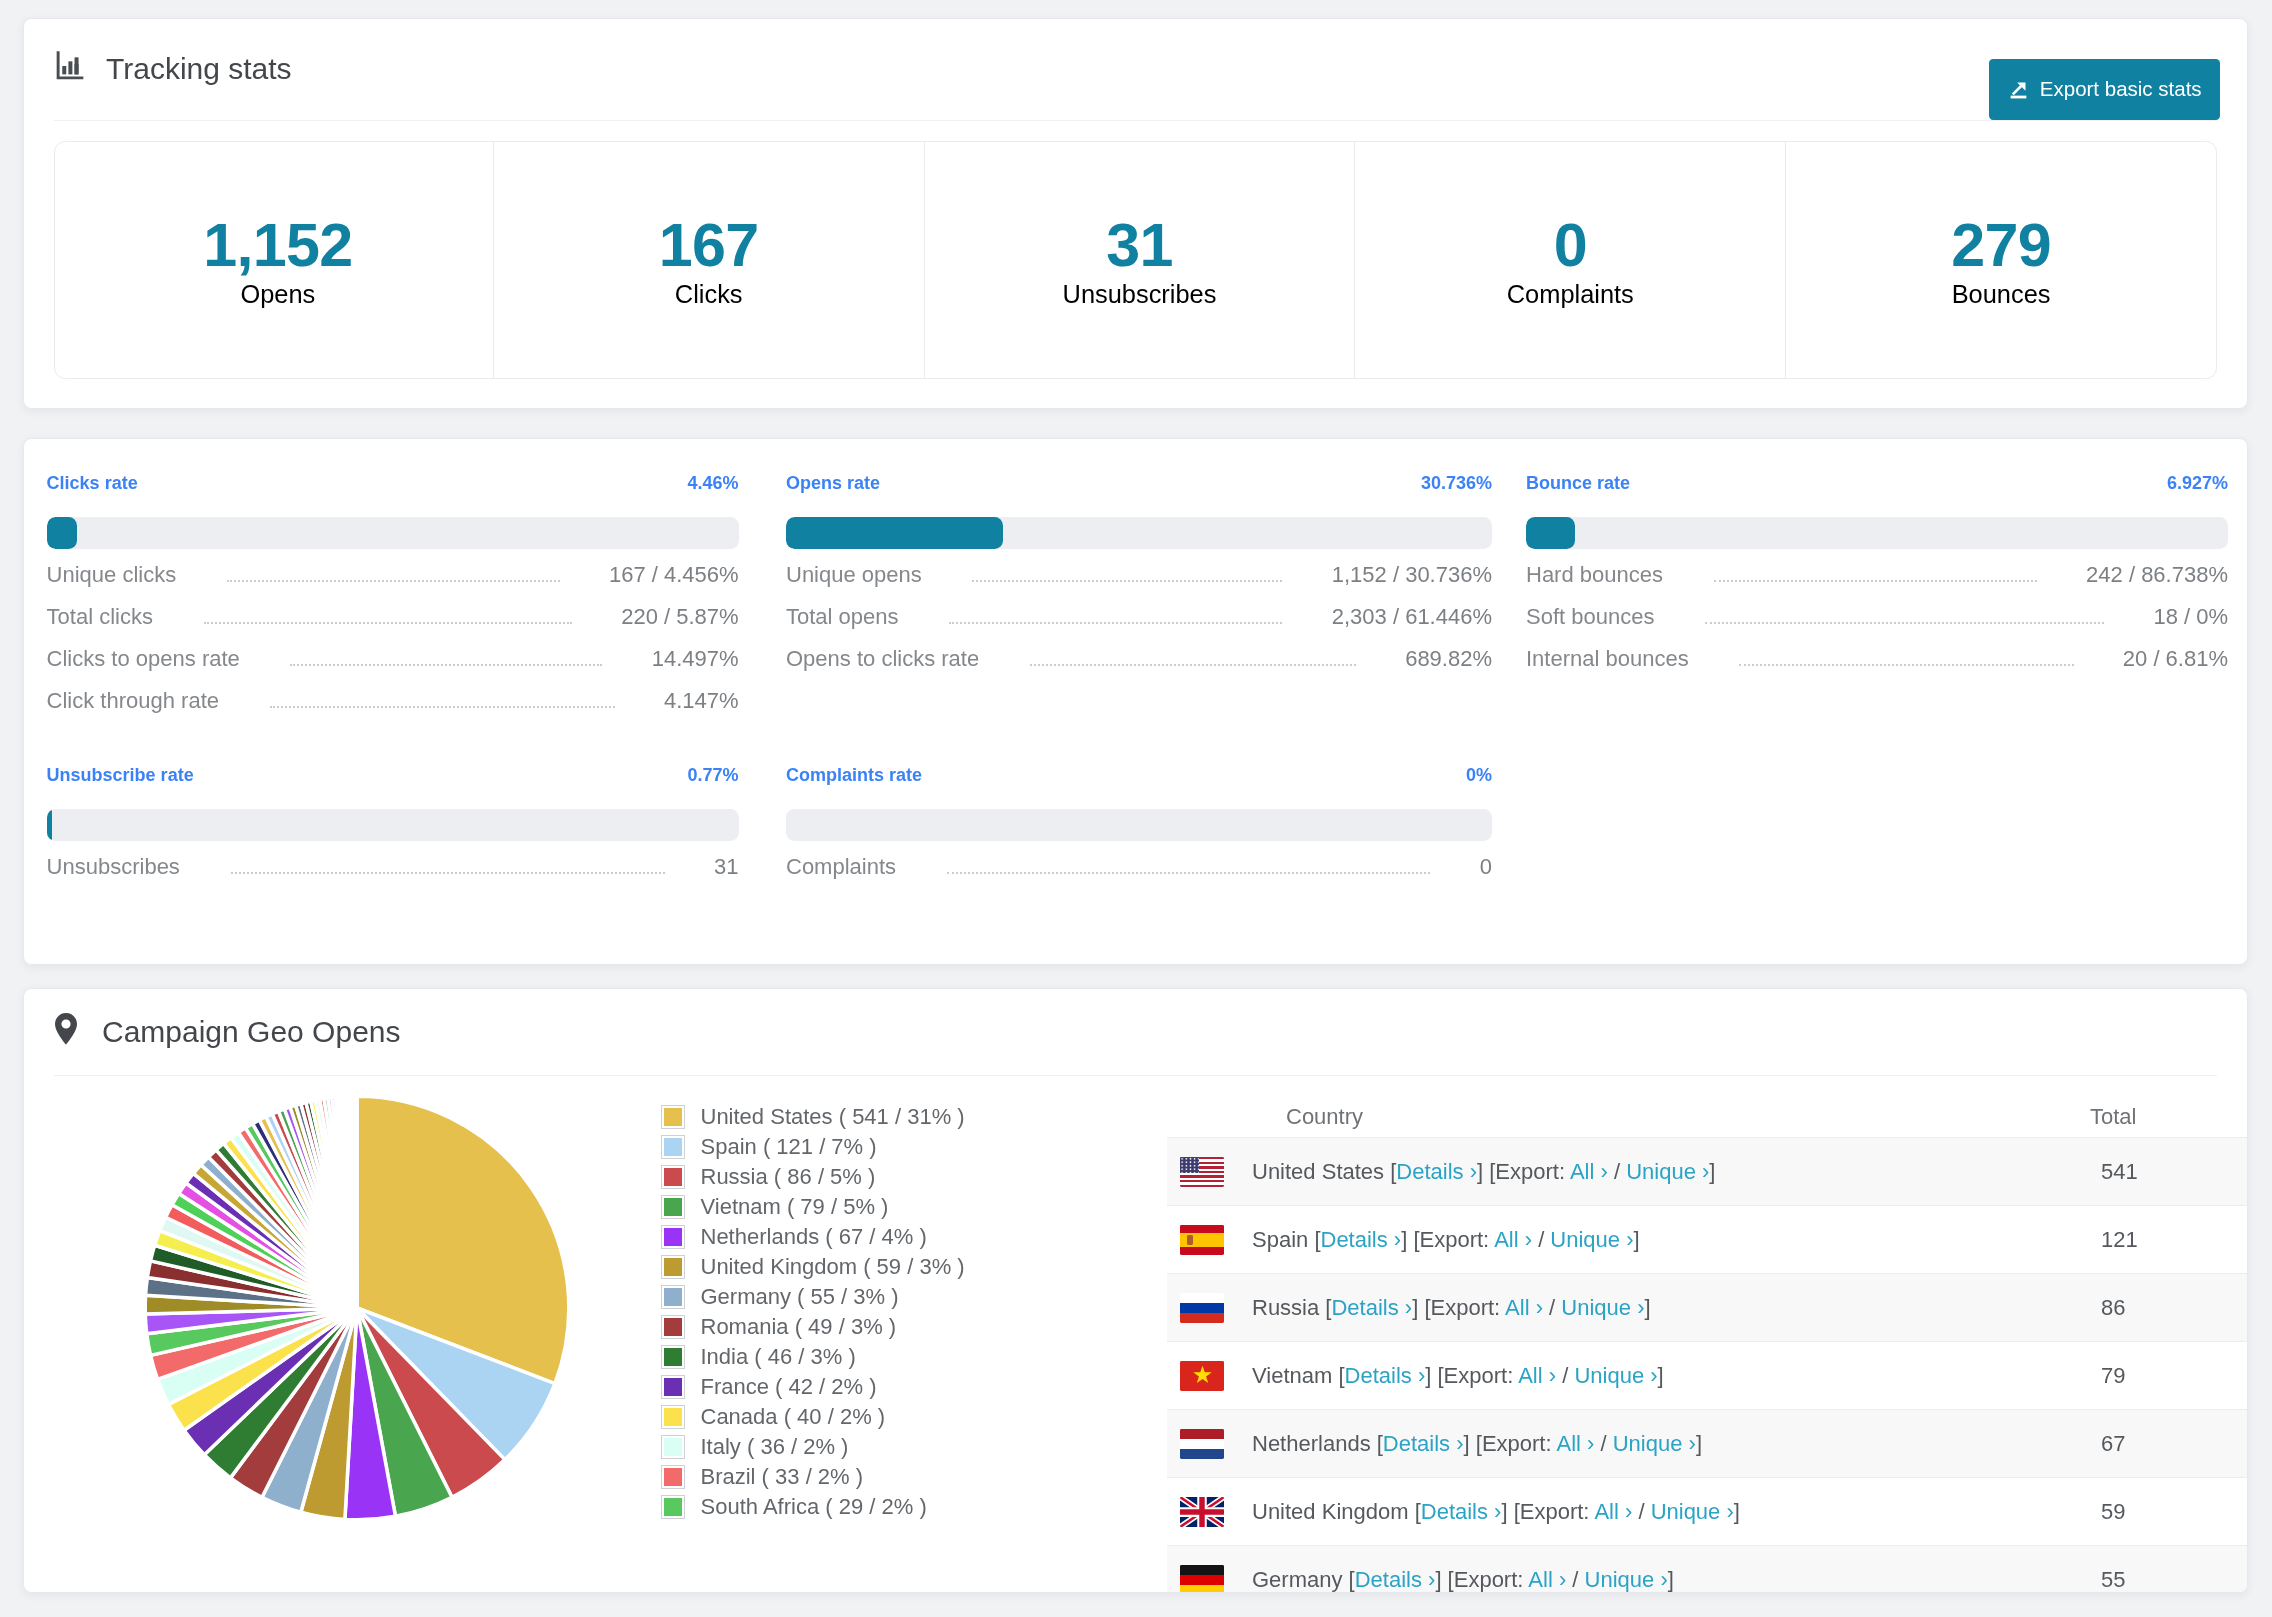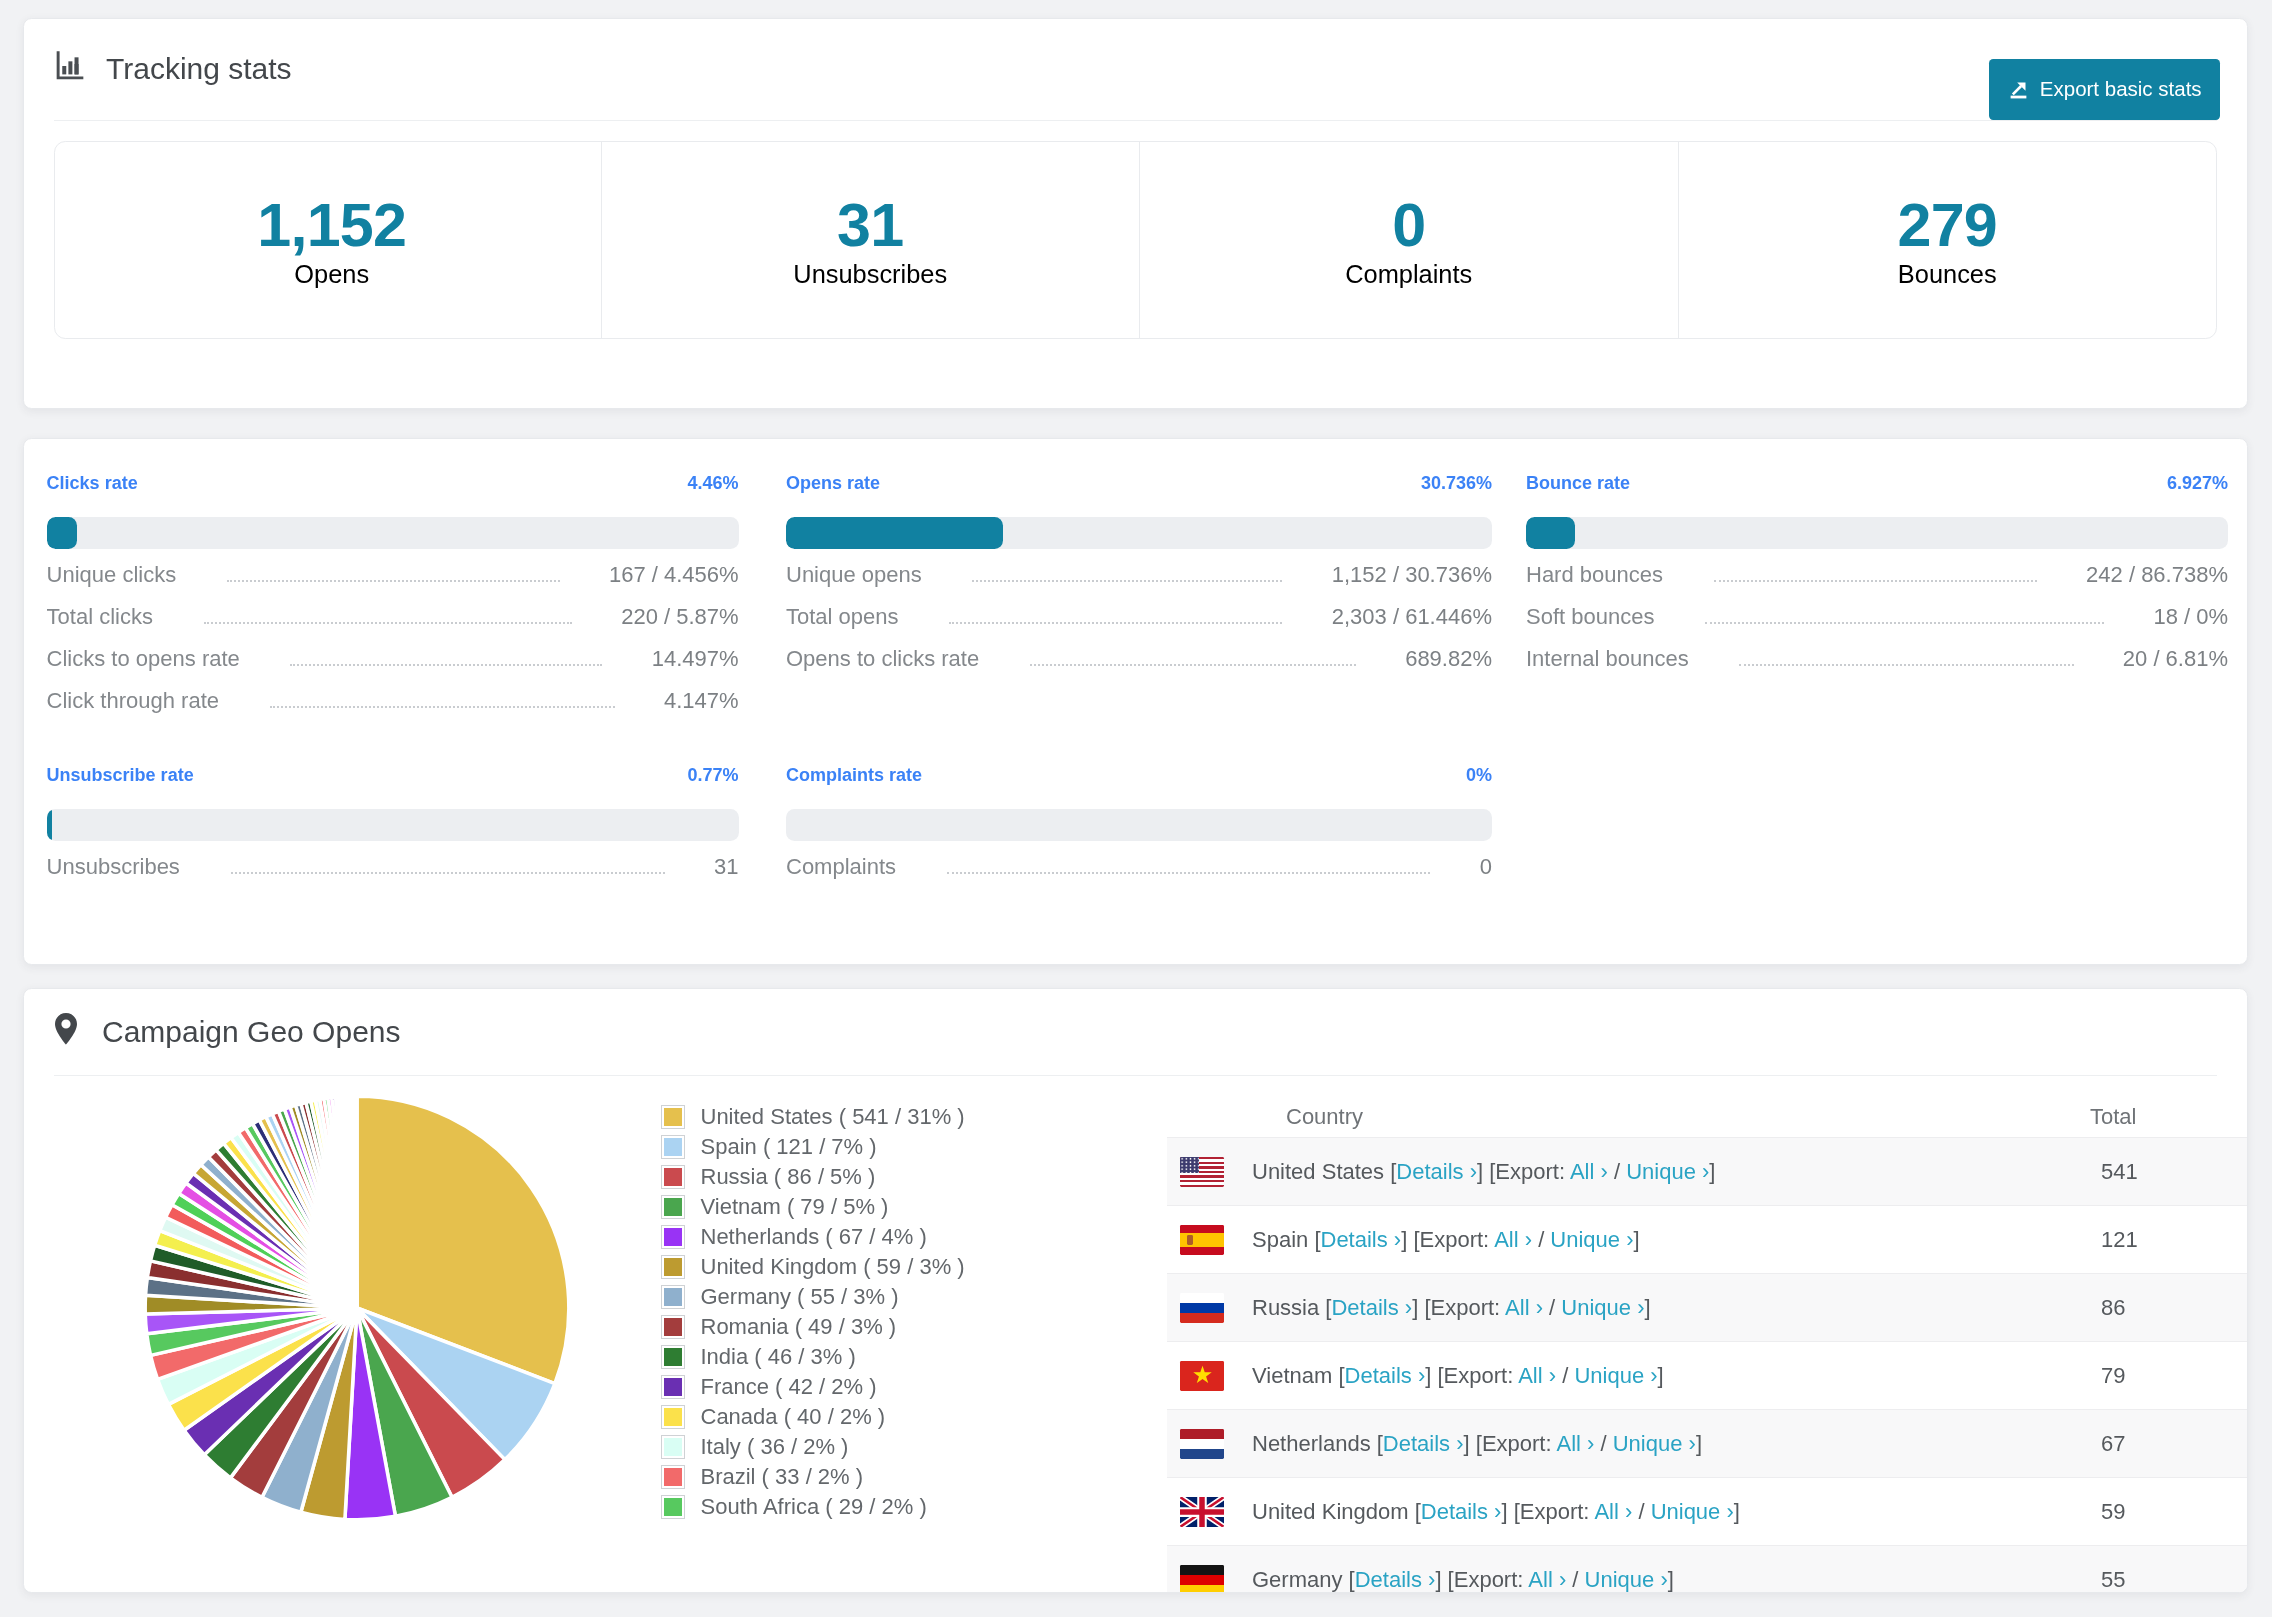--- a/index.html
+++ b/index.html
@@ -31,21 +31,21 @@
   
   .export-btn {
     position: absolute; right: 27px; top: 40px; height: 61px;
     background: #1181a1; color: #fff; border: none; border-radius: 4.2px;
     display: flex; align-items: center; gap: 11.3px; padding: 0 18.4px;
     font-size: 20.5px; font-family: "Liberation Sans", sans-serif; cursor: pointer;
   }
 
   
   .stats-row {
-    position: absolute; left: 30px; right: 30px; top: 122px; height: 198px;
+    position: absolute; left: 30px; right: 30px; top: 122px; height: 238px;
     border: 1.4px solid #e9ebee; border-radius: 11.3px; background: #fff;
     display: flex; overflow: hidden; padding-left: 8px;
   }
   .stat-box { flex: 1; display: flex; flex-direction: column; align-items: center; justify-content: center; border-right: 1.4px solid #e9ebee; }
   .stat-box:last-child { border-right: none; }
   .stat-value { font-size: 61px; font-weight: 700; color: #1181a1; letter-spacing: -0.7px; }
   .stat-label { font-size: 25.4px; color: #000000; margin-top: 0; }
 
   
   .rate-panel { position: absolute; }
@@ -118,20 +118,24 @@
           <path d="M5.5 17.5 15 8" stroke="#fff" stroke-width="3"></path>
           <polygon points="10.5,4 20,4 20,13.5" fill="#fff"></polygon>
         </svg>
     </span>
     <span>Export basic stats</span>
   </button>
   <div class="stats-row" id="stats-row">
       <div class="stat-box">
         <div class="stat-value">1,152</div>
         <div class="stat-label">Opens</div>
+      </div>
+      <div class="stat-box">
+        <div class="stat-value">167</div>
+        <div class="stat-label">Clicks</div>
       </div>
       <div class="stat-box">
         <div class="stat-value">31</div>
         <div class="stat-label">Unsubscribes</div>
       </div>
       <div class="stat-box">
         <div class="stat-value">0</div>
         <div class="stat-label">Complaints</div>
       </div>
       <div class="stat-box">

